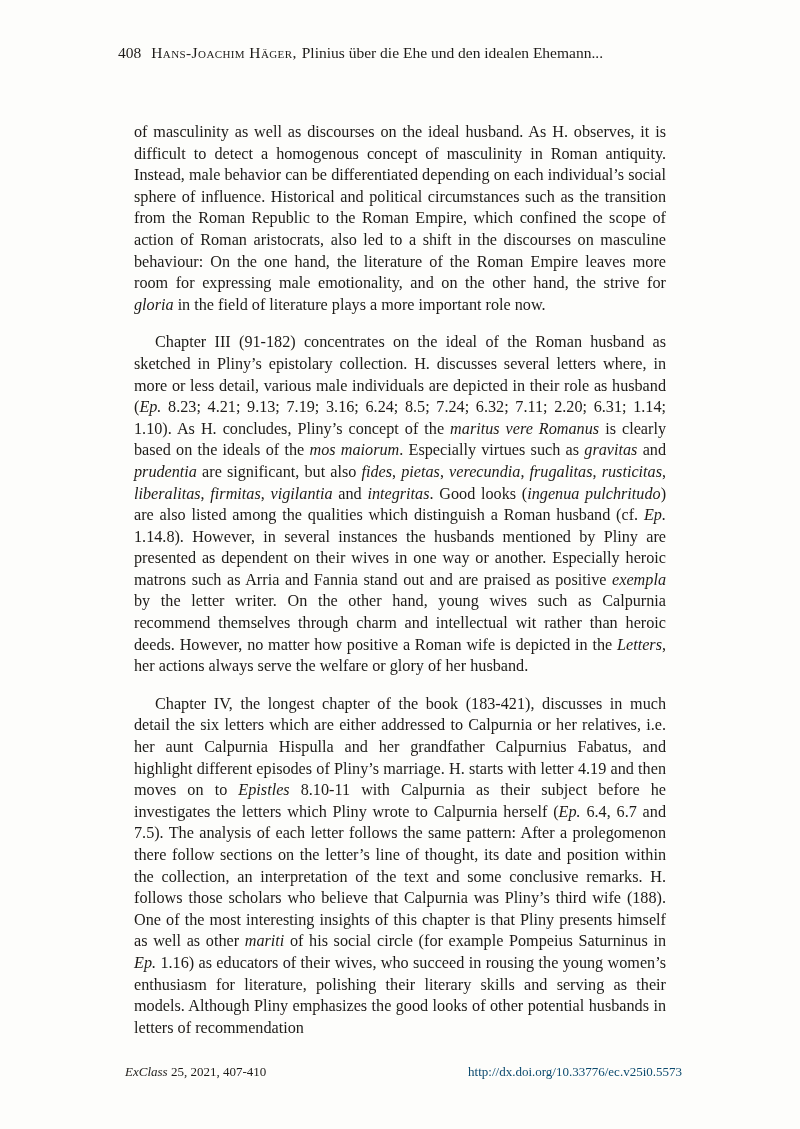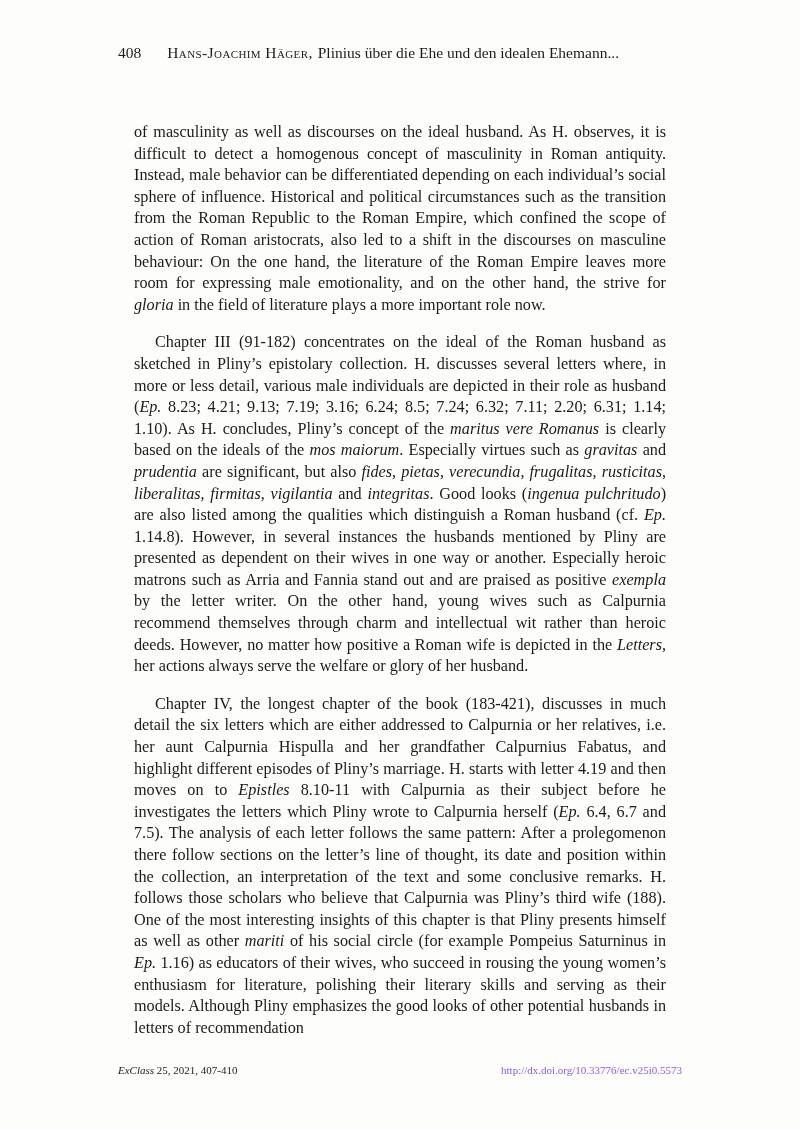--- a/index.html
+++ b/index.html
@@ -16,21 +16,21 @@
   }
   .running-header {
     position: absolute;
     top: 44px;
     left: 118px;
     right: 118px;
     font-size: 15.5px;
     line-height: 1.2;
     white-space: nowrap;
   }
-  .pagenum { margin-right: 26px; }
+  .pagenum { margin-right: 10px; }
   .author {
     font-variant: small-caps;
     letter-spacing: 0.4px;
     margin-right: 5px;
     text-align: center;
   }
   .htitle { }
   .review-body {
     position: absolute;
     top: 106px;
@@ -39,29 +39,29 @@
     font-size: 16.2px;
     line-height: 21.6px;
     text-align: justify;
   }
   .review-body p { margin: 16px; }
   .review-body p.indent { text-indent: 21px; }
   .review-body em, .journal em { font-style: italic; }
   .page-footer {
     position: absolute;
     top: 1064px;
-    left: 118px;
+    left: 125px;
     right: 118px;
     display: flex;
     justify-content: space-between;
     align-items: baseline;
-    font-size: 11px;
+    font-size: 13px;
   }
   .doi {
-    color: #8b5cf6;
+    color: #0c4a6e;
     text-decoration: none;
     cursor: pointer;
   }
 </style>
 </head>
 <body>
 
 <div class="page">
 
   <header class="running-header">

